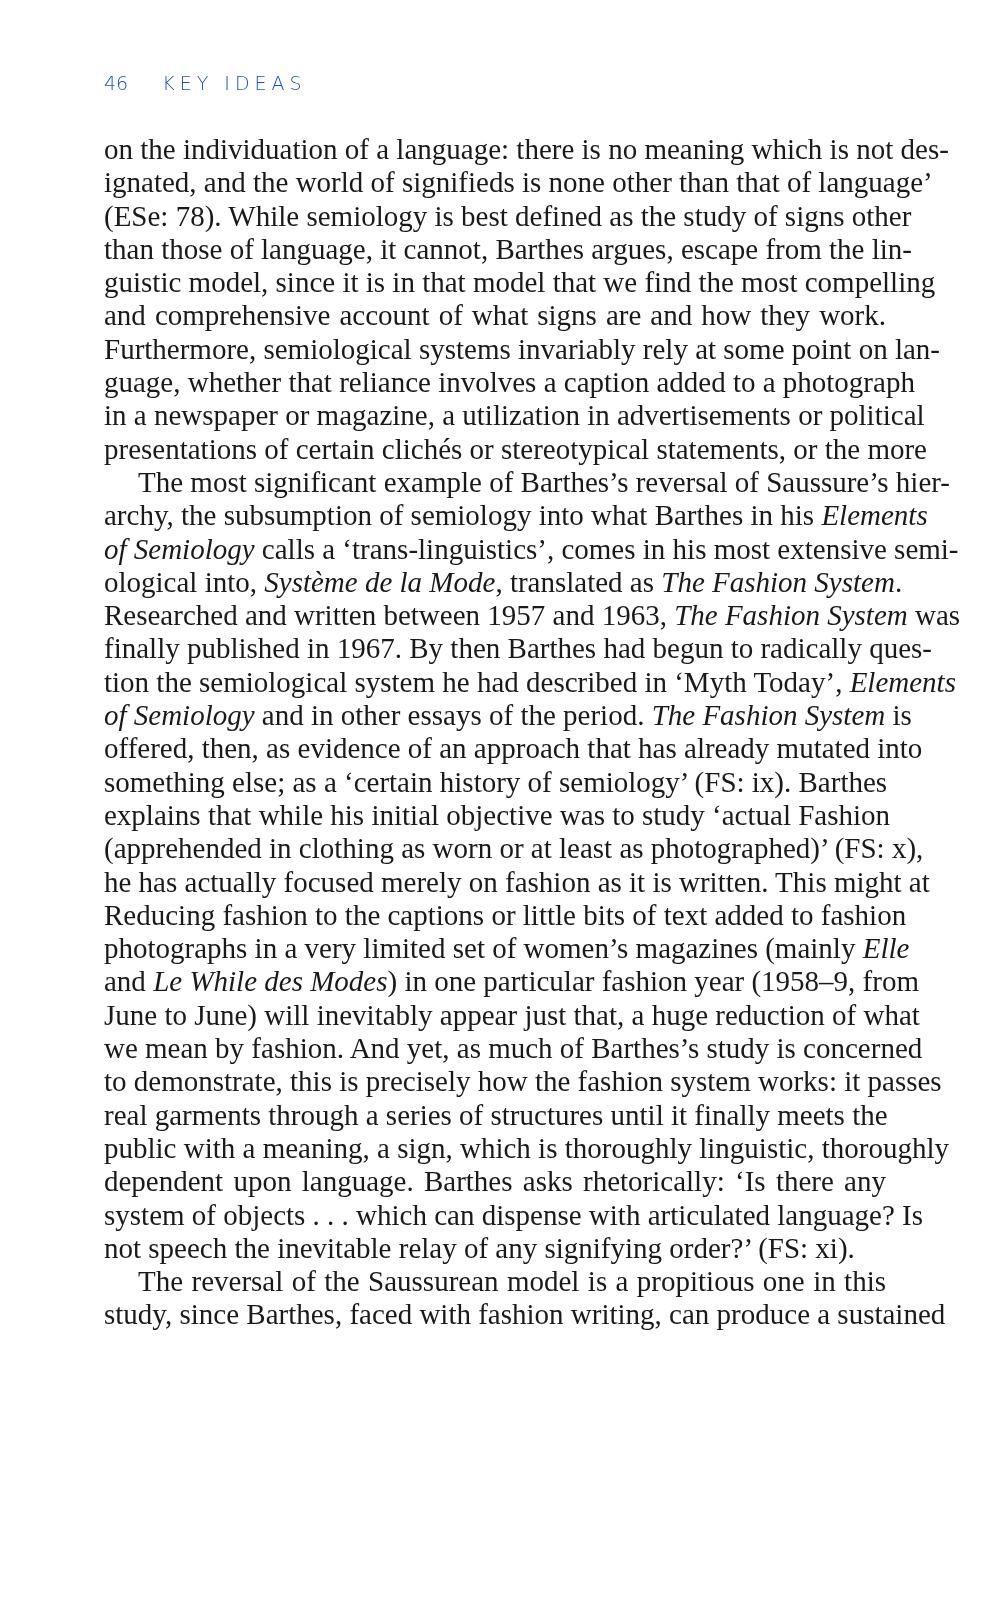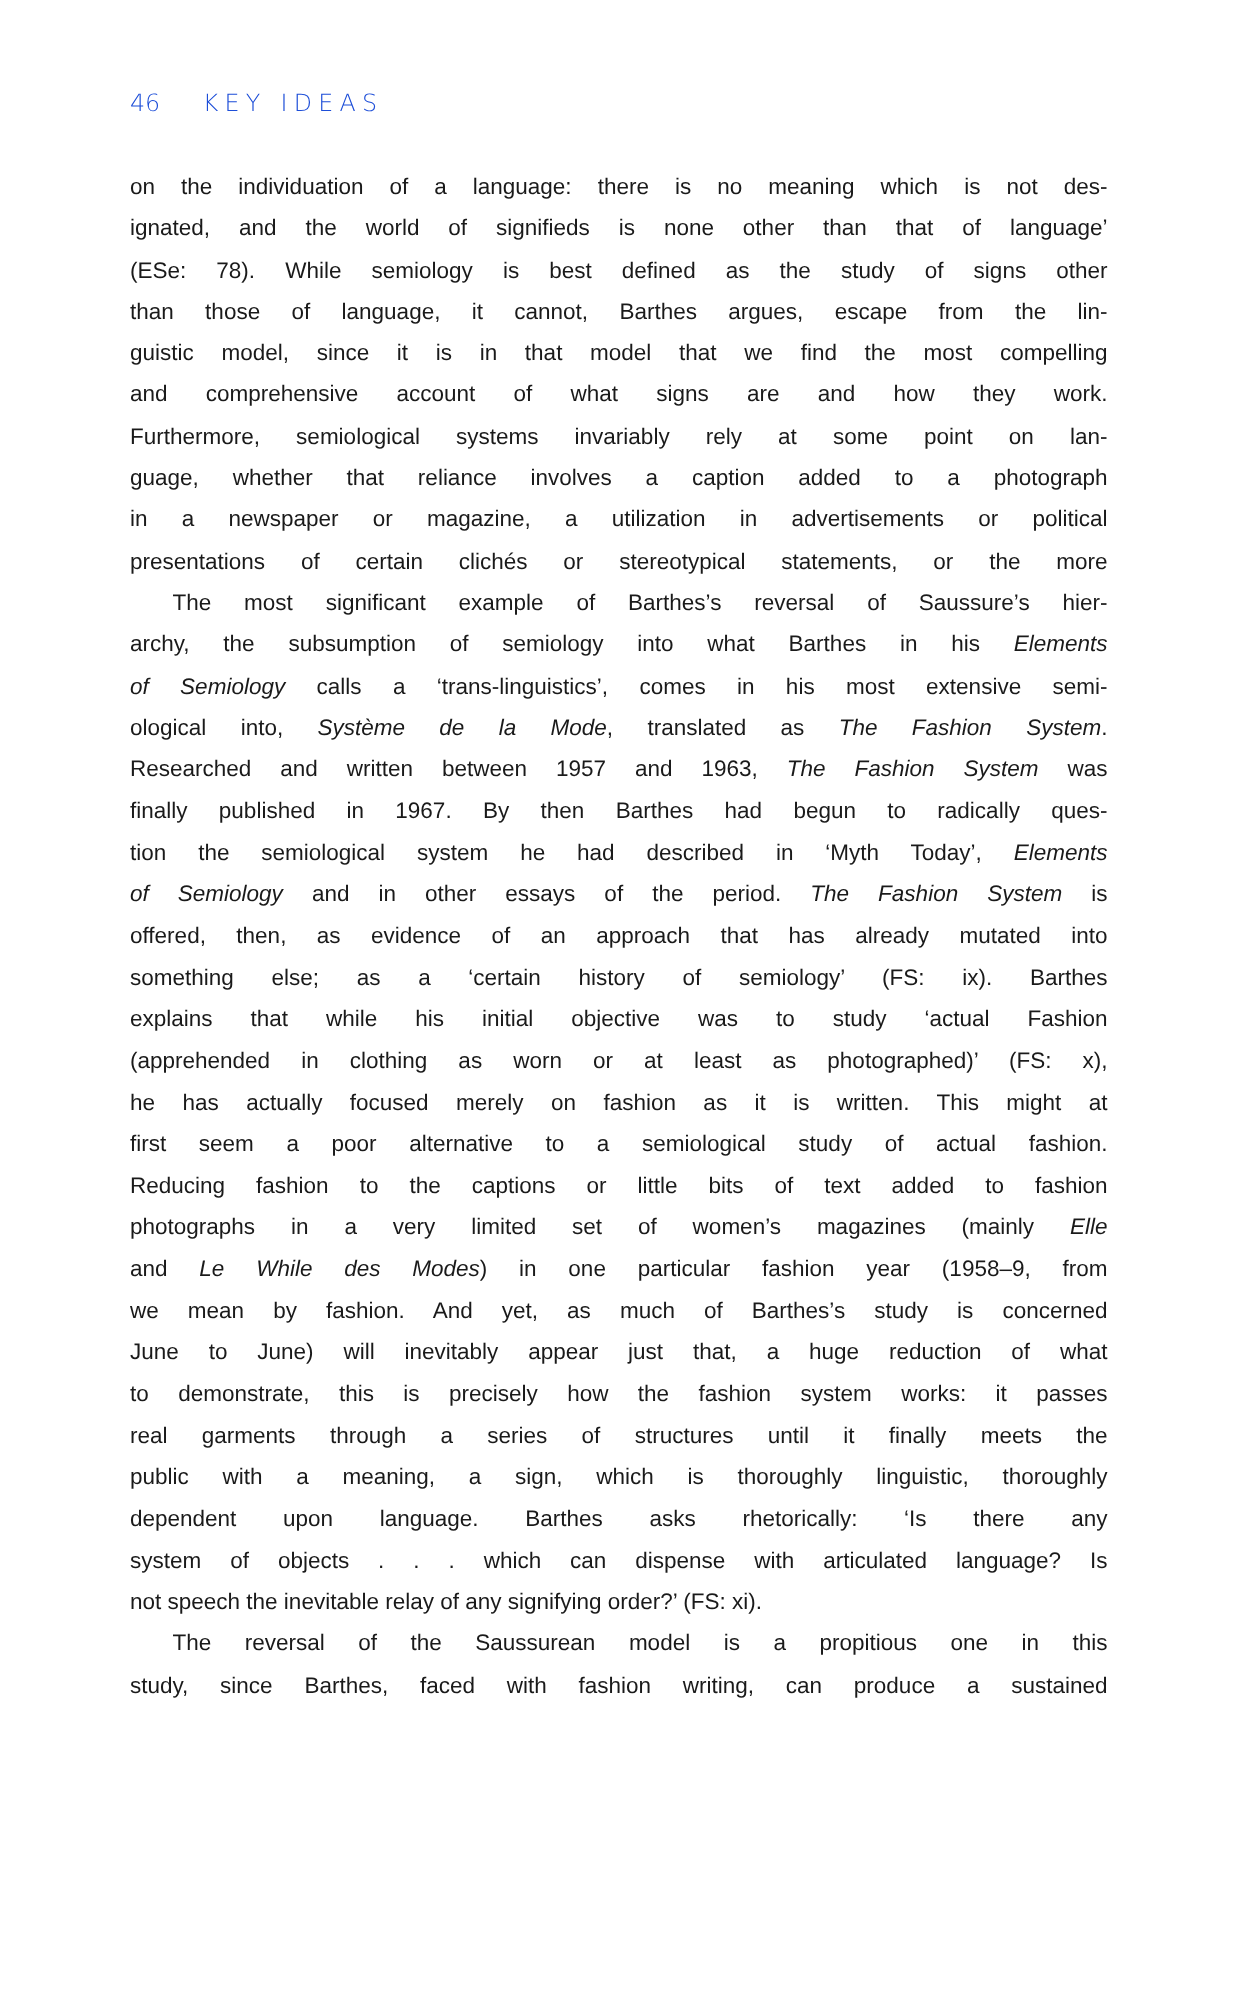--- a/index.html
+++ b/index.html
@@ -31,22 +31,22 @@
     letter-spacing: 0;
   }
   .running-head .section {
     letter-spacing: 5px;
   }
   .body-text {
     position: absolute;
     left: 104px;
     top: 133px;
     width: 782px;
-    font-family: Liberation Sans, sans-serif;
-    font-size: 18px;
+    font-family: Liberation Serif, serif;
+    font-size: 29px;
     line-height: 33.3px;
   }
   .line {
     display: block;
     height: 33.3px;
     white-space: nowrap;
     text-align: justify;
     text-align-last: justify;
     overflow: visible;
   }
@@ -86,26 +86,25 @@
       <span class="line"><span>ological into, </span><span class="it">Système de la Mode</span><span>, translated as </span><span class="it">The Fashion System</span><span>.</span></span>
       <span class="line"><span>Researched and written between 1957 and 1963, </span><span class="it">The Fashion System</span><span> was</span></span>
       <span class="line"><span>finally published in 1967. By then Barthes had begun to radically ques-</span></span>
       <span class="line"><span>tion the semiological system he had described in ‘Myth Today’, </span><span class="it">Elements</span></span>
       <span class="line"><span class="it">of Semiology</span><span> and in other essays of the period. </span><span class="it">The Fashion System</span><span> is</span></span>
       <span class="line"><span>offered, then, as evidence of an approach that has already mutated into</span></span>
       <span class="line"><span>something else; as a ‘certain history of semiology’ (FS: ix). Barthes</span></span>
       <span class="line"><span>explains that while his initial objective was to study ‘actual Fashion</span></span>
       <span class="line"><span>(apprehended in clothing as worn or at least as photographed)’ (FS: x),</span></span>
       <span class="line"><span>he has actually focused merely on fashion as it is written. This might at</span></span>
-      <span class="line"><span>first seem a poor alternative to a semiological study of actual fashion.</span></span>
       <span class="line"><span>Reducing fashion to the captions or little bits of text added to fashion</span></span>
       <span class="line"><span>photographs in a very limited set of women’s magazines (mainly </span><span class="it">Elle</span></span>
       <span class="line"><span>and </span><span class="it">Le While des Modes</span><span>) in one particular fashion year (1958–9, from</span></span>
+      <span class="line"><span>June to June) will inevitably appear just that, a huge reduction of what</span></span>
       <span class="line"><span>we mean by fashion. And yet, as much of Barthes’s study is concerned</span></span>
-      <span class="line"><span>June to June) will inevitably appear just that, a huge reduction of what</span></span>
       <span class="line"><span>to demonstrate, this is precisely how the fashion system works: it passes</span></span>
       <span class="line"><span>real garments through a series of structures until it finally meets the</span></span>
       <span class="line"><span>public with a meaning, a sign, which is thoroughly linguistic, thoroughly</span></span>
       <span class="line"><span>dependent upon language. Barthes asks rhetorically: ‘Is there any</span></span>
       <span class="line"><span>system of objects . . . which can dispense with articulated language? Is</span></span>
       <span class="line last"><span>not speech the inevitable relay of any signifying order?’ (FS: xi).</span></span>
     </div>
     <div>
       <span class="line indent"><span>The reversal of the Saussurean model is a propitious one in this</span></span>
       <span class="line"><span>study, since Barthes, faced with fashion writing, can produce a sustained</span></span>

